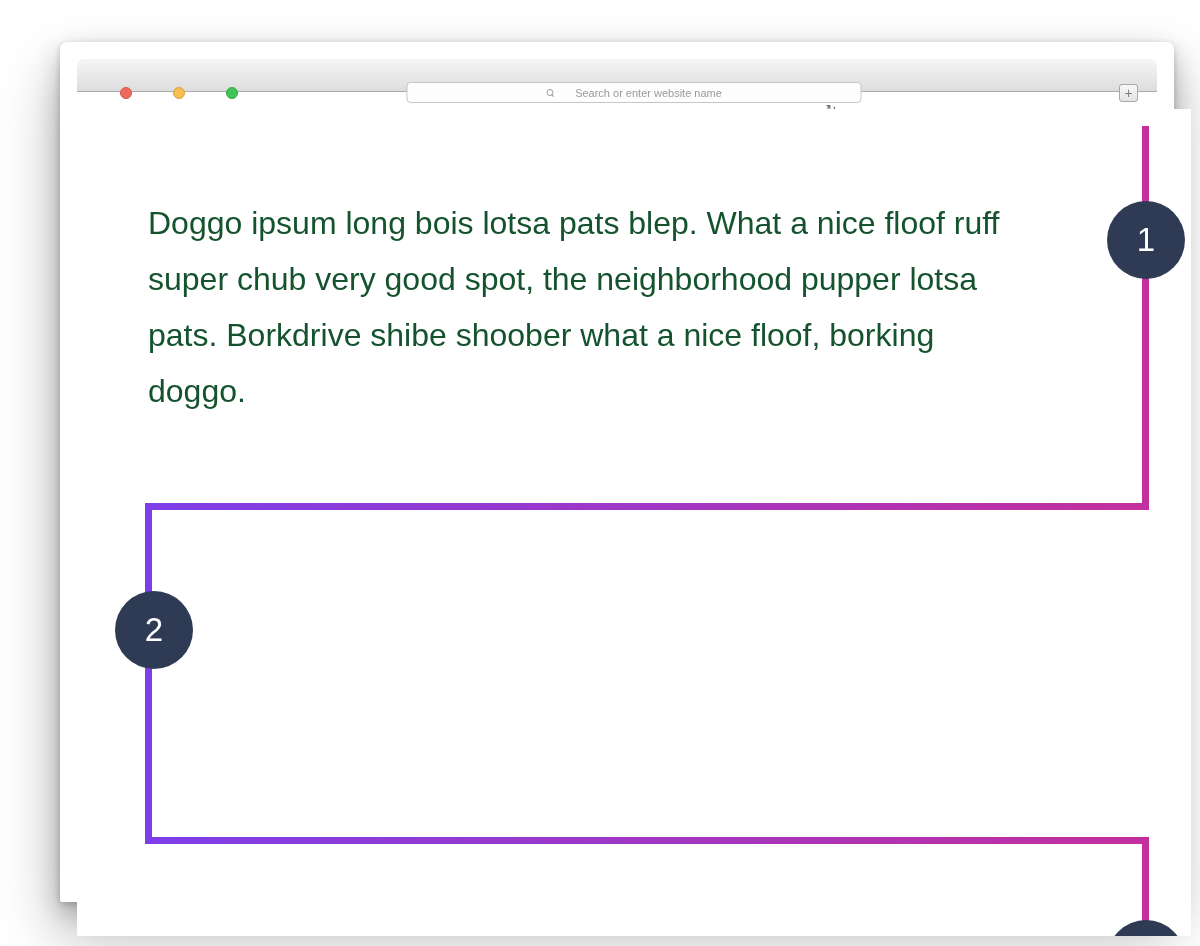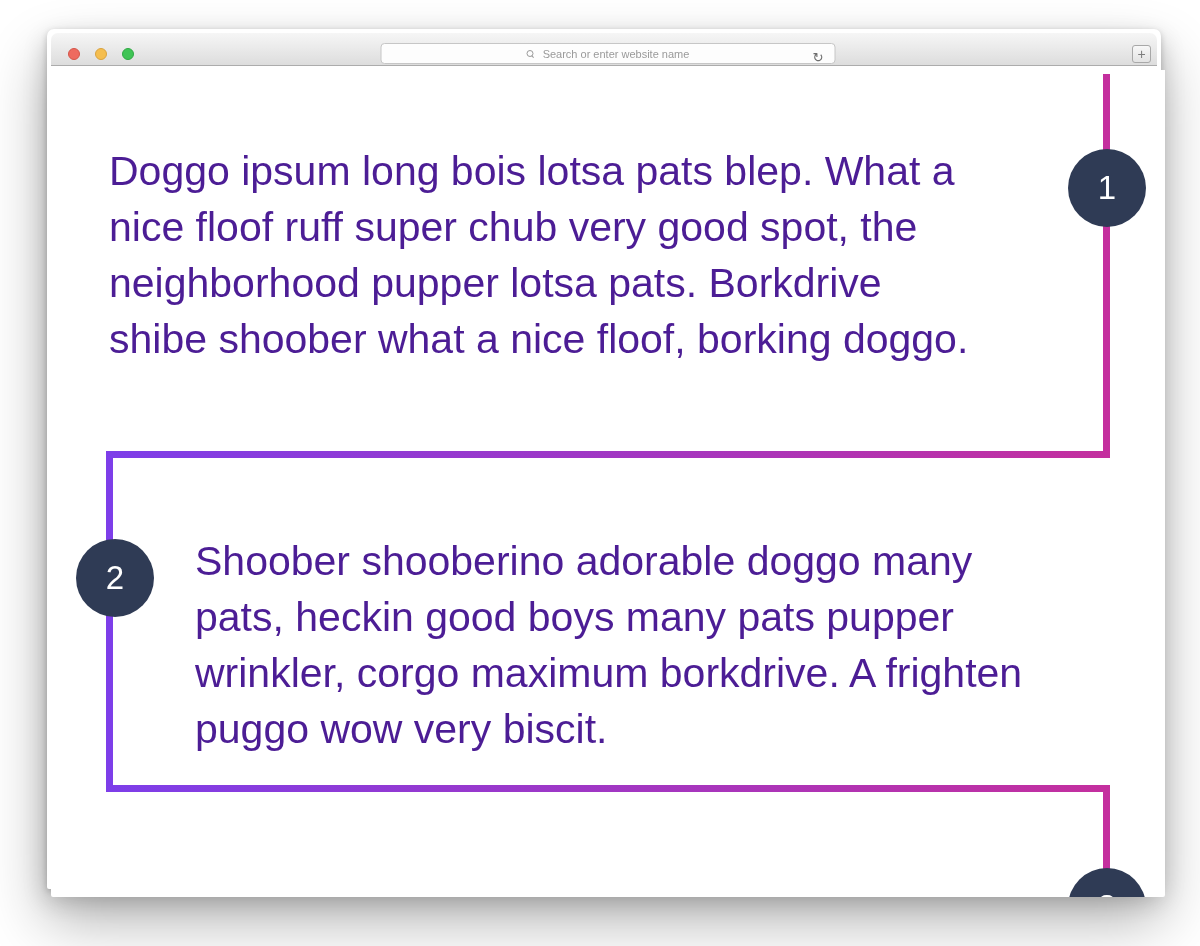--- a/index.html
+++ b/index.html
@@ -1,15 +1,15 @@
 <!DOCTYPE html>
 <html><head>
 <meta charset="utf-8">
 <style>
-  * { margin:4px; padding:0; box-sizing:border-box; }
+  * { margin:17px; padding:0; box-sizing:border-box; }
   html,body { width:1200px; height:946px; background:#ffffff; overflow:hidden;
               font-family:"Liberation Sans","DejaVu Sans",sans-serif; }
 
   
   .window {
     position:absolute; left:43px; top:25px; width:1114px; height:860px;
     border-radius:7px 7px 2px 2px; background:#ffffff;
     box-shadow:0 30px 60px rgba(0,0,0,.32), 0 10px 24px rgba(0,0,0,.20), 0 2px 6px rgba(0,0,0,.18);
   }
 
@@ -66,21 +66,21 @@
     position:absolute; width:78px; height:78px; border-radius:50%;
     background:#2f3b55; color:#ffffff;
     display:flex; align-items:center; justify-content:center;
     font-size:33px;
   }
   .marker-1 { left:1013px; top:75px; }
   .marker-2 { left:21px;   top:465px; }
   .marker-3 { left:1013px; top:794px; }
 
   
-  .para { position:absolute; color:#4c1d95; font-size:41px; line-height:56px; }
+  .para { position:absolute; color:#14532d; font-size:32px; line-height:56px; }
   .para-1 { left:54px;  top:69px;  width:880px; }
   .para-2 { left:140px; top:459px; width:870px; }
   .para-3 { left:54px;  top:791px; width:960px; }
 </style>
 </head>
 <body>
 
 <div class="window">
 
   <div class="chrome">
@@ -105,21 +105,20 @@
     <div class="tl-line h-line-1"></div>
     <div class="tl-line v-left-2"></div>
     <div class="tl-line h-line-2"></div>
     <div class="tl-line v-right-3"></div>
 
     <p class="para para-1">Doggo ipsum long bois lotsa pats blep. What a nice floof ruff super chub very good spot, the neighborhood pupper lotsa pats. Borkdrive shibe shoober what a nice floof, borking doggo.</p>
     <div class="marker marker-1">
       <span>1</span>
     </div>
 
-    <p class="para para-2">Shoober shooberino adorable doggo many pats, heckin good boys many pats pupper wrinkler, corgo maximum borkdrive. A frighten puggo wow very biscit.</p>
     <div class="marker marker-2">
       <span>2</span>
     </div>
 
     <div class="marker marker-3">
       <span>3</span>
     </div>
 
   </div>
 </div>

